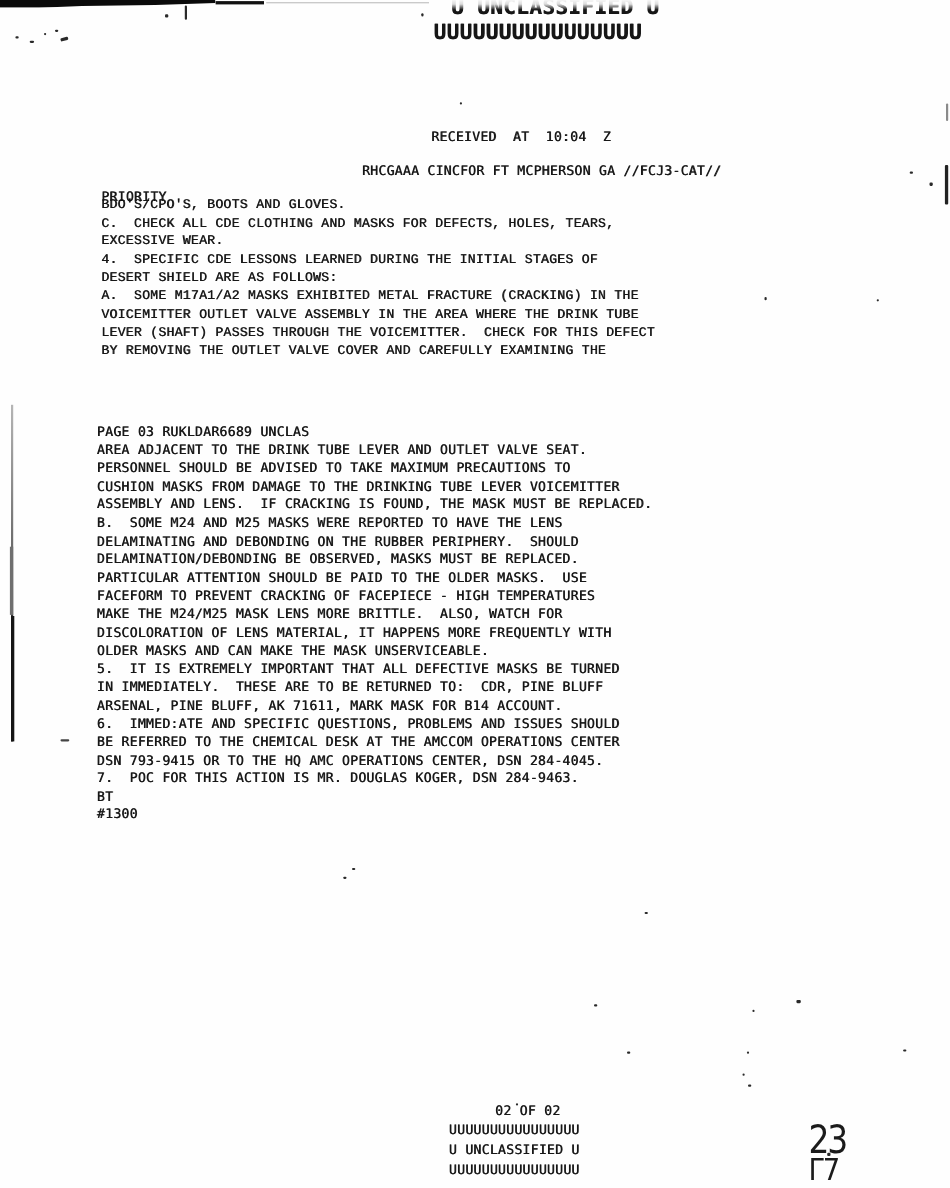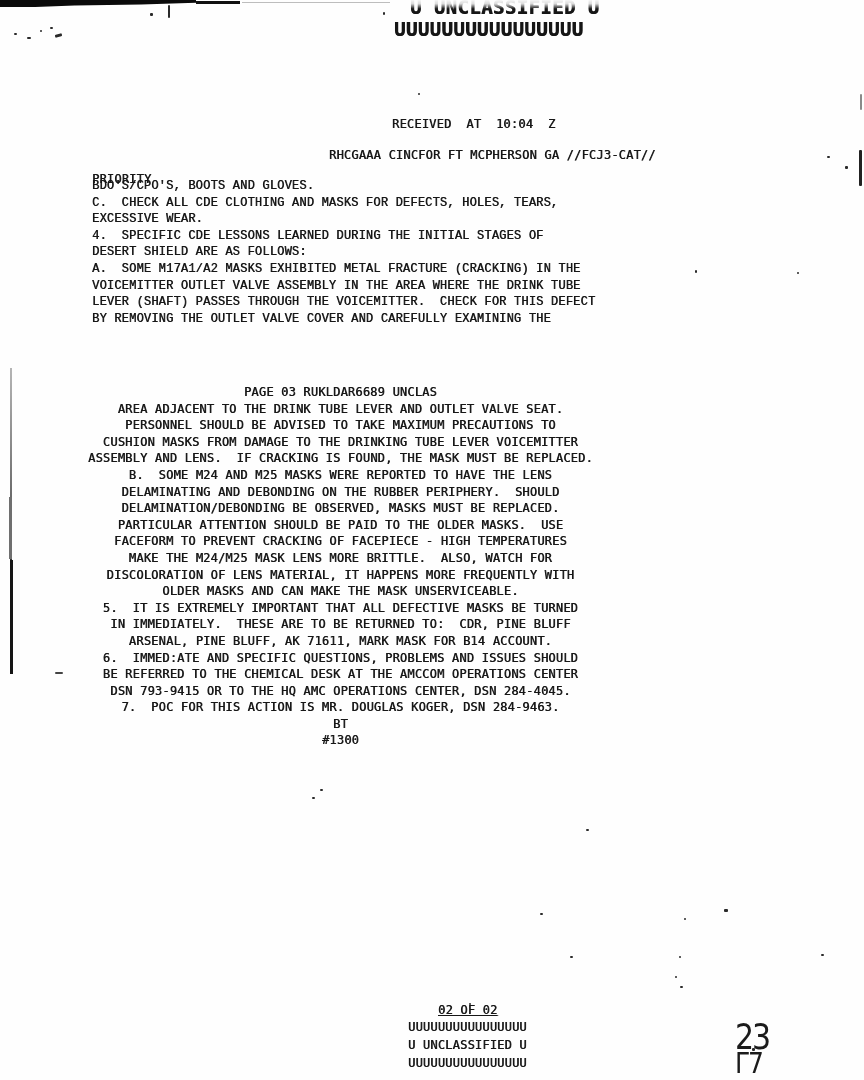--- a/index.html
+++ b/index.html
@@ -96,21 +96,21 @@
   <div class="mono" style="left:92px;top:178px;font-family:Liberation Mono, monospace;">BDO'S/CPO'S, BOOTS AND GLOVES.
 C.  CHECK ALL CDE CLOTHING AND MASKS FOR DEFECTS, HOLES, TEARS,
 EXCESSIVE WEAR.
 4.  SPECIFIC CDE LESSONS LEARNED DURING THE INITIAL STAGES OF
 DESERT SHIELD ARE AS FOLLOWS:
 A.  SOME M17A1/A2 MASKS EXHIBITED METAL FRACTURE (CRACKING) IN THE
 VOICEMITTER OUTLET VALVE ASSEMBLY IN THE AREA WHERE THE DRINK TUBE
 LEVER (SHAFT) PASSES THROUGH THE VOICEMITTER.  CHECK FOR THIS DEFECT
 BY REMOVING THE OUTLET VALVE COVER AND CAREFULLY EXAMINING THE</div>
 
-  <div class="mono" style="left:88px;top:384px;text-align:center;">PAGE 03 RUKLDAR6689 UNCLAS
+  <div class="mono" style="left:88px;top:384px;">PAGE 03 RUKLDAR6689 UNCLAS
 AREA ADJACENT TO THE DRINK TUBE LEVER AND OUTLET VALVE SEAT.
 PERSONNEL SHOULD BE ADVISED TO TAKE MAXIMUM PRECAUTIONS TO
 CUSHION MASKS FROM DAMAGE TO THE DRINKING TUBE LEVER VOICEMITTER
 ASSEMBLY AND LENS.  IF CRACKING IS FOUND, THE MASK MUST BE REPLACED.
 B.  SOME M24 AND M25 MASKS WERE REPORTED TO HAVE THE LENS
 DELAMINATING AND DEBONDING ON THE RUBBER PERIPHERY.  SHOULD
 DELAMINATION/DEBONDING BE OBSERVED, MASKS MUST BE REPLACED.
 PARTICULAR ATTENTION SHOULD BE PAID TO THE OLDER MASKS.  USE
 FACEFORM TO PREVENT CRACKING OF FACEPIECE - HIGH TEMPERATURES
 MAKE THE M24/M25 MASK LENS MORE BRITTLE.  ALSO, WATCH FOR
@@ -119,21 +119,21 @@
 5.  IT IS EXTREMELY IMPORTANT THAT ALL DEFECTIVE MASKS BE TURNED
 IN IMMEDIATELY.  THESE ARE TO BE RETURNED TO:  CDR, PINE BLUFF
 ARSENAL, PINE BLUFF, AK 71611, MARK MASK FOR B14 ACCOUNT.
 6.  IMMED:ATE AND SPECIFIC QUESTIONS, PROBLEMS AND ISSUES SHOULD
 BE REFERRED TO THE CHEMICAL DESK AT THE AMCCOM OPERATIONS CENTER
 DSN 793-9415 OR TO THE HQ AMC OPERATIONS CENTER, DSN 284-4045.
 7.  POC FOR THIS ACTION IS MR. DOUGLAS KOGER, DSN 284-9463.
 BT
 #1300</div>
 
-  <div class="mono" style="left:438px;top:1002px;text-decoration:underline;">02 OF 02</div>
+  <div class="mono" style="left:450px;top:1002px;">02 OF 02</div>
   <div class="mono" style="left:408px;top:1019px;">UUUUUUUUUUUUUUUU</div>
   <div class="mono" style="left:408px;top:1037px;">U UNCLASSIFIED U</div>
   <div class="mono" style="left:408px;top:1055px;">UUUUUUUUUUUUUUUU</div>
 
   <div class="handwriting hw-23">23</div>
   <div class="speck" style="left:752px;top:1048px;width:3px;height:3px"></div>
   <div class="handwriting hw-mark">Γ7</div>
 
 </div>
 

